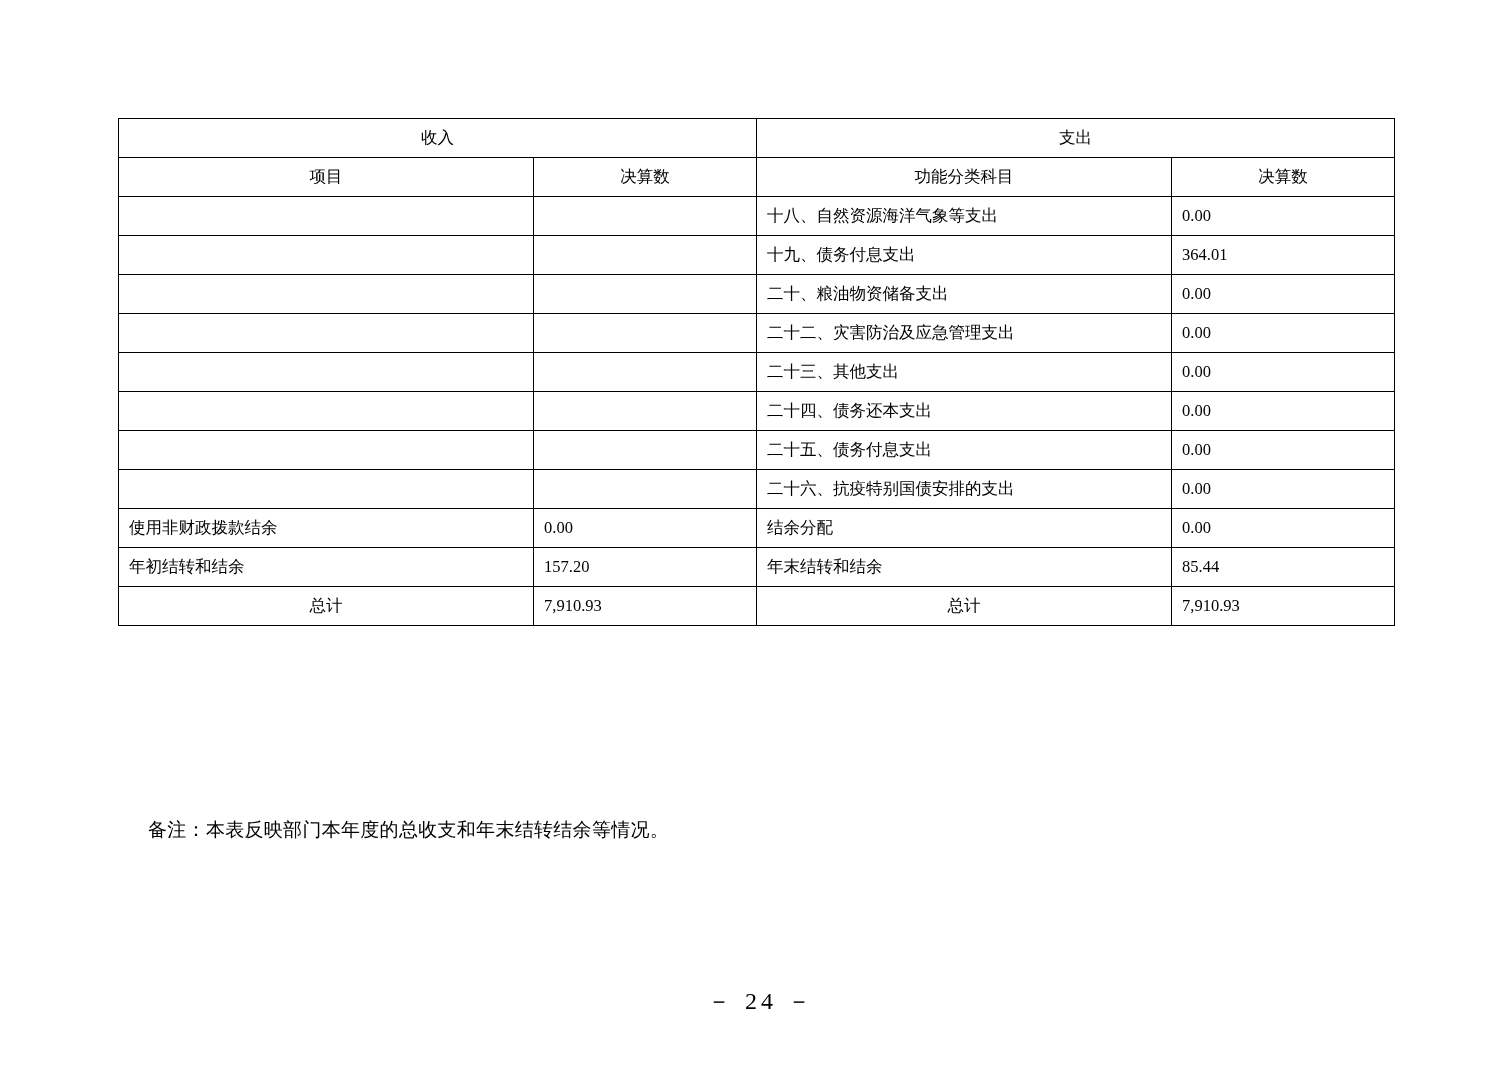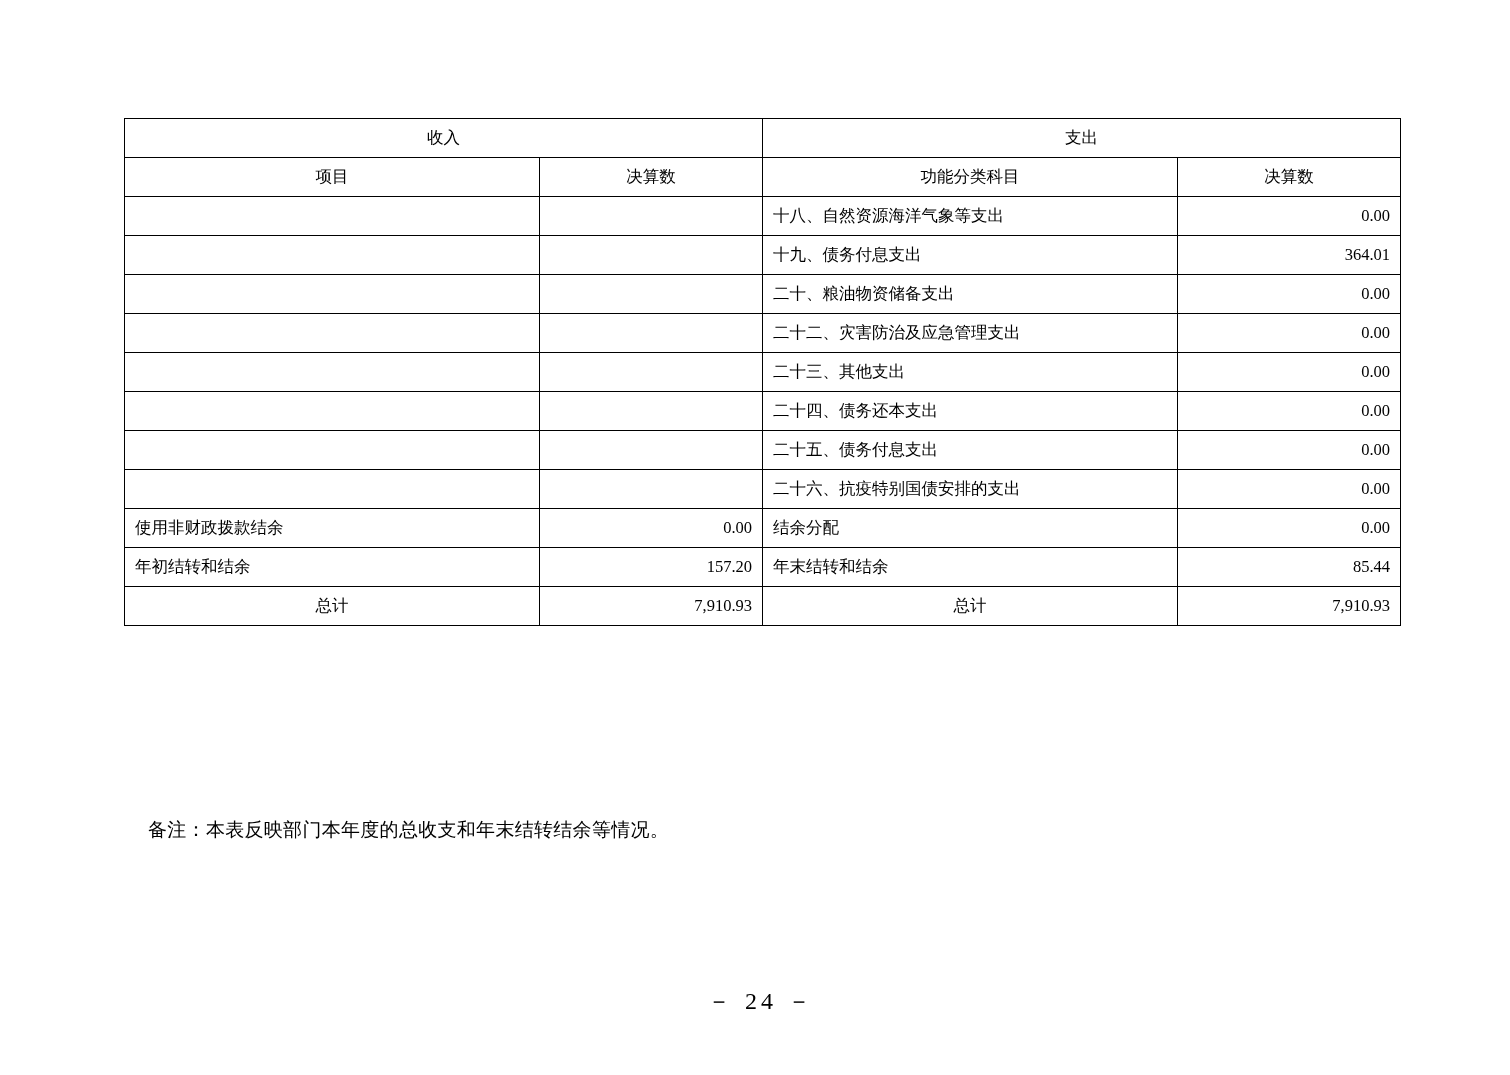--- a/index.html
+++ b/index.html
@@ -15,21 +15,21 @@
     position: relative;
   }
   .page {
     width: 1510px;
     height: 1075px;
     position: relative;
     box-sizing: border-box;
   }
   .table-wrap {
     position: absolute;
-    left: 124px;
+    left: 118px;
     top: 118px;
     width: 1276px;
   }
   table.fin {
     border-collapse: collapse;
     width: 1276px;
     table-layout: fixed;
   }
   table.fin td {
     border: 1px solid #000000;
@@ -39,21 +39,21 @@
     padding: 0 10px;
     vertical-align: middle;
     font-family: "Liberation Serif", "DejaVu Serif", serif;
   }
   .c-inc-item  { width: 415px; }
   .c-inc-num   { width: 223px; }
   .c-exp-item  { width: 415px; }
   .c-exp-num   { width: 223px; }
 
   .center { text-align: center; }
-  .right  { text-align: right; }
+  .right  { }
   .left   { text-align: left; }
 
   .hdr {
     text-align: center;
     height: 42px;
   }
   .note {
     position: absolute;
     left: 148px;
     top: 817px;

